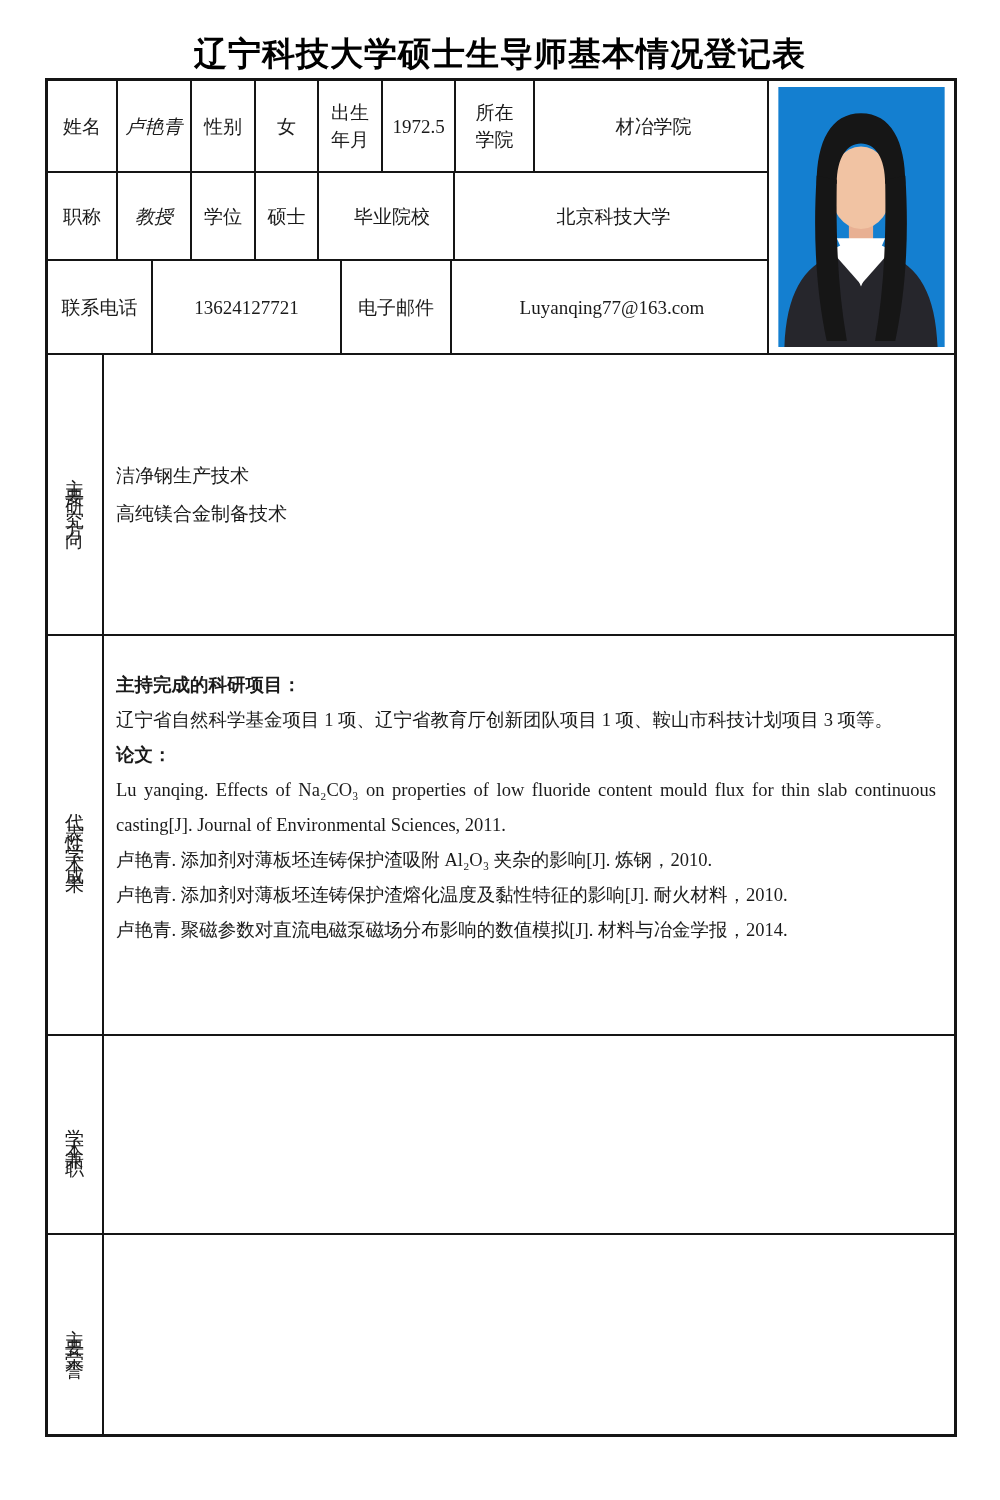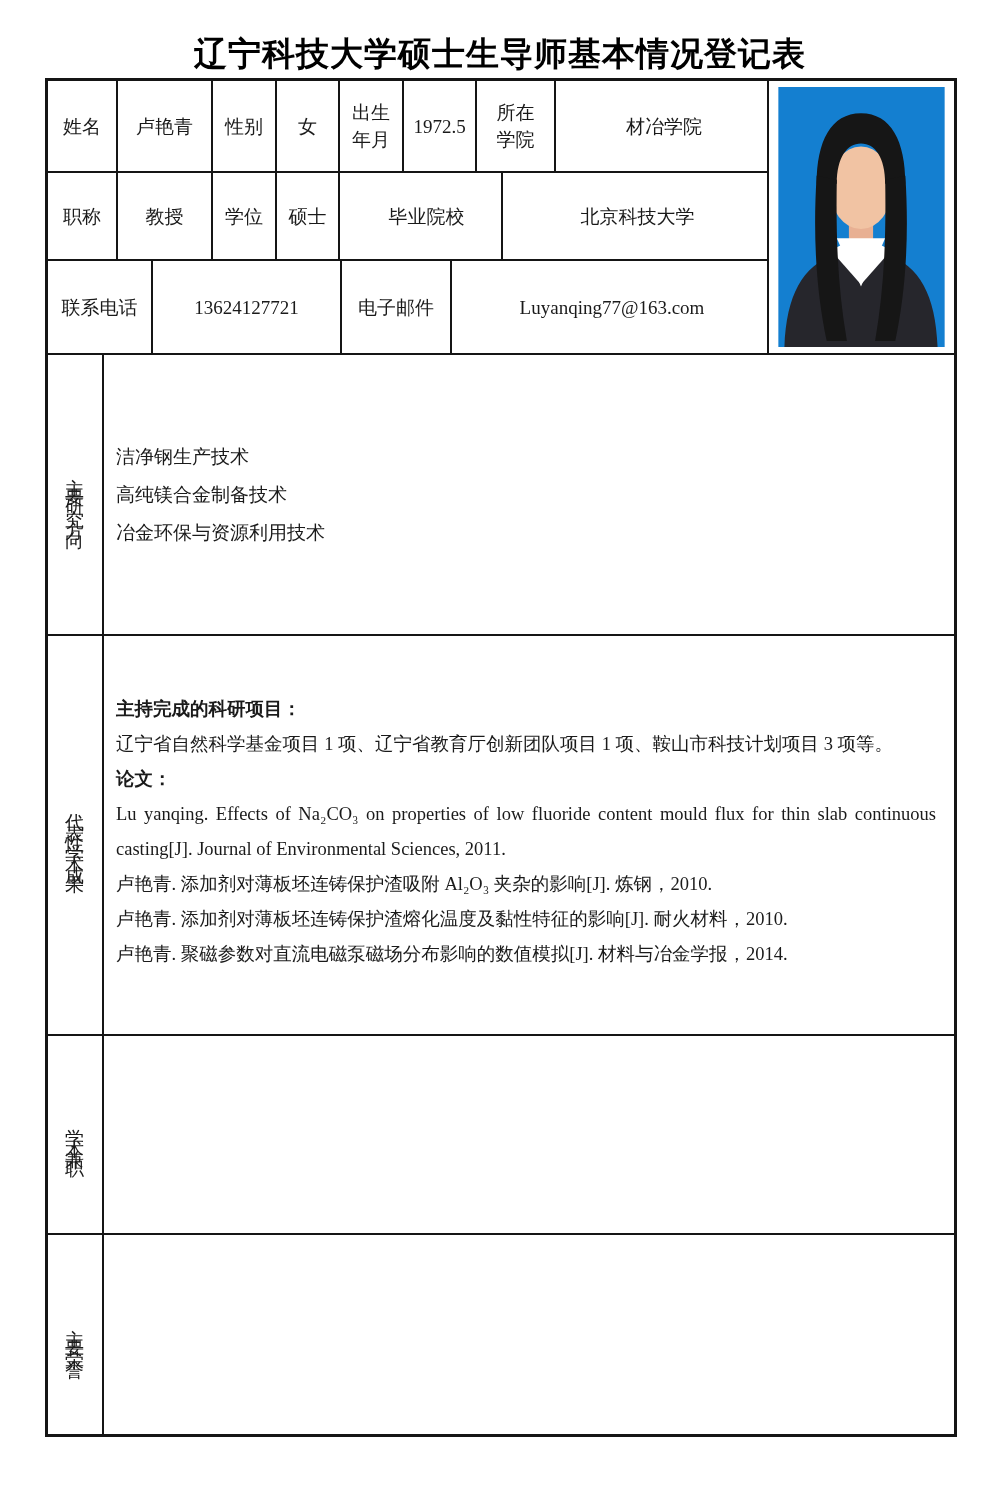--- a/index.html
+++ b/index.html
@@ -31,23 +31,23 @@
   .row2 { height: 88px; }
   .row3 { flex: 1; }
   .cell {
     border-right: 2px solid #151515;
     display: flex; align-items: center; justify-content: center;
     text-align: center; font-size: 19px; line-height: 27px;
     padding: 2px 4px; overflow: hidden;
   }
   .cell.grow { flex: 1; padding-left: 9px; }
   .cell:last-child { border-right: none; }
-  .w70 { width: 70px; } .w95 { width: 95px; } .w64 { width: 64px; }
+  .w70 { width: 70px; } .w95 { width: 74px; font-style: italic; } .w64 { width: 64px; }
   .w63 { width: 63px; } .w84 { width: 73px; } .w79 { width: 79px; }
-  .w105 { width: 105px; } .w148 { width: 163px; padding-left: 16px; } .w189 { width: 189px; }
+  .w105 { width: 105px; } .w148 { width: 136px; padding-left: 16px; } .w189 { width: 189px; }
   .w110 { width: 110px; }
   .wrap2 { width: 44px; white-space: normal; }
   .email-value { }
   
   .photo-cell {
     width: 187px; border-left: 2px solid #151515;
     display: flex; align-items: center; justify-content: center;
   }
   .photo-frame { width: 167px; height: 260px; }
   
@@ -63,21 +63,21 @@
   }
   .vlabel {
     writing-mode: vertical-lr; text-orientation: upright;
     font-size: 19px; letter-spacing: 0.55em; line-height: 1;
   }
   .sec-content { flex: 1; min-width: 0; }
   .research-content {
     display: flex; flex-direction: column; justify-content: center;
     padding-left: 12px; font-size: 19px; line-height: 38px;
   }
-  .achv-content { padding: 32px 18px 0 12px; font-size: 18.5px; line-height: 35px; margin-top: 24px; }
+  .achv-content { padding: 32px 18px 0 12px; font-size: 18.5px; line-height: 35px; }
   .achv-content p { margin: 0; }
   .achv-content .bold { font-weight: bold; }
   .achv-content .justify { text-align: justify; }
 </style>
 </head>
 <body>
 
 <div class="page-title">辽宁科技大学硕士生导师基本情况登记表</div>
 
 <div class="form-table">
@@ -143,21 +143,20 @@
     </div>
   </div>
 
   <div class="section sec-research">
     <div class="vlabel-cell">
       <div class="vlabel">主要研究方向</div>
     </div>
     <div class="sec-content research-content">
       <div>洁净钢生产技术</div>
       <div>高纯镁合金制备技术</div>
-      <div>冶金环保与资源利用技术</div>
     </div>
   </div>
 
   <div class="section sec-achievements">
     <div class="vlabel-cell">
       <div class="vlabel">代表性学术成果</div>
     </div>
     <div class="sec-content achv-content">
       <p class="bold">主持完成的科研项目：</p>
       <p>辽宁省自然科学基金项目 1 项、辽宁省教育厅创新团队项目 1 项、鞍山市科技计划项目 3 项等。</p>

